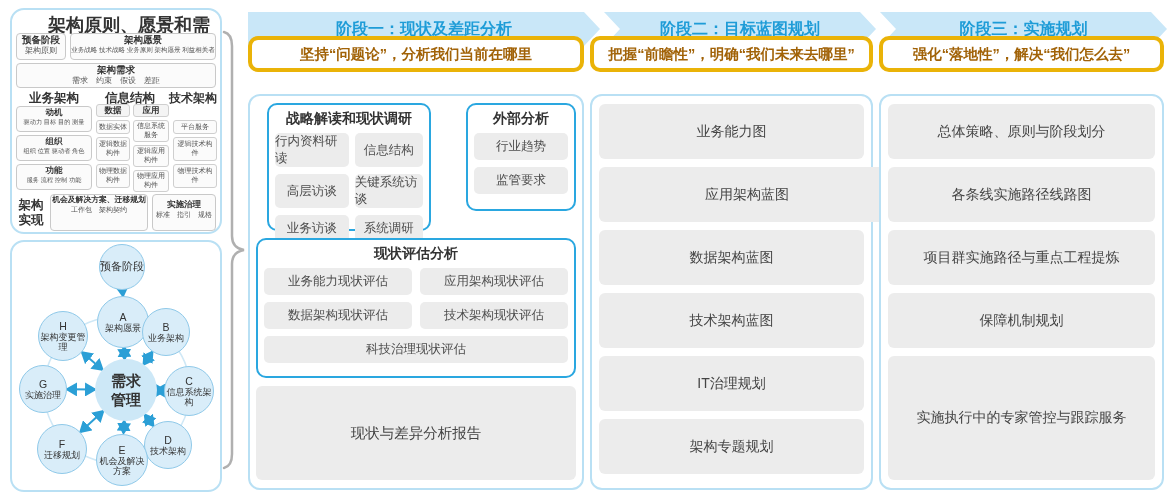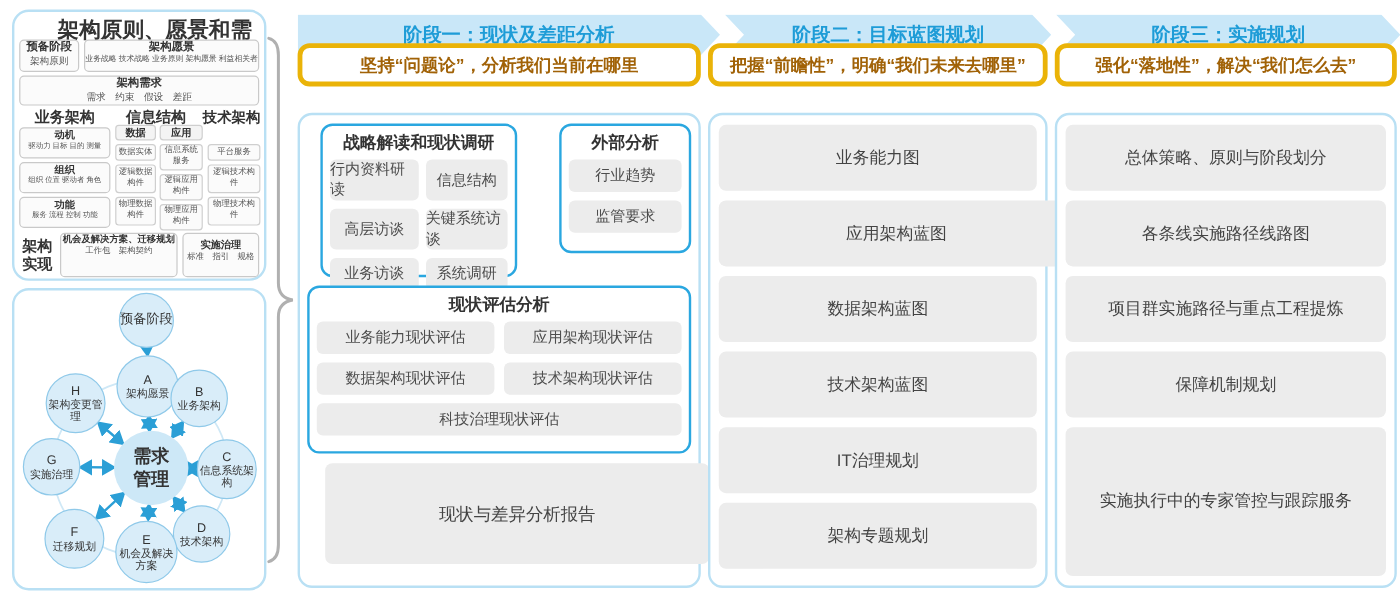--- a/index.html
+++ b/index.html
@@ -220,21 +220,21 @@
       <div class="group-title">现状评估分析</div>
       <div class="chips" style="grid-template-columns:1fr 1fr; gap:7px 8px;">
         <div class="chip">业务能力现状评估</div>
         <div class="chip">应用架构现状评估</div>
         <div class="chip">数据架构现状评估</div>
         <div class="chip">技术架构现状评估</div>
         <div class="chip chip-wide">科技治理现状评估</div>
       </div>
     </div>
 
-    <div class="graybox" style="left:21px; top:290px; width:320px; height:84px; font-size:14.5px;">
+    <div class="graybox" style="left:6px; top:290px; width:320px; height:94px; font-size:14.5px;">
       <span>现状与差异分析报告</span>
     </div>
   </div>
 
   <div class="col" style="left:590px; width:283px;">
     <div class="graybox" style="left:7px; top:8px;   width:265px; height:55px;">
         <span>业务能力图</span>
       </div>
     <div class="graybox" style="left:7px; top:71px;  width:296px; height:55px;">
         <span>应用架构蓝图</span>

